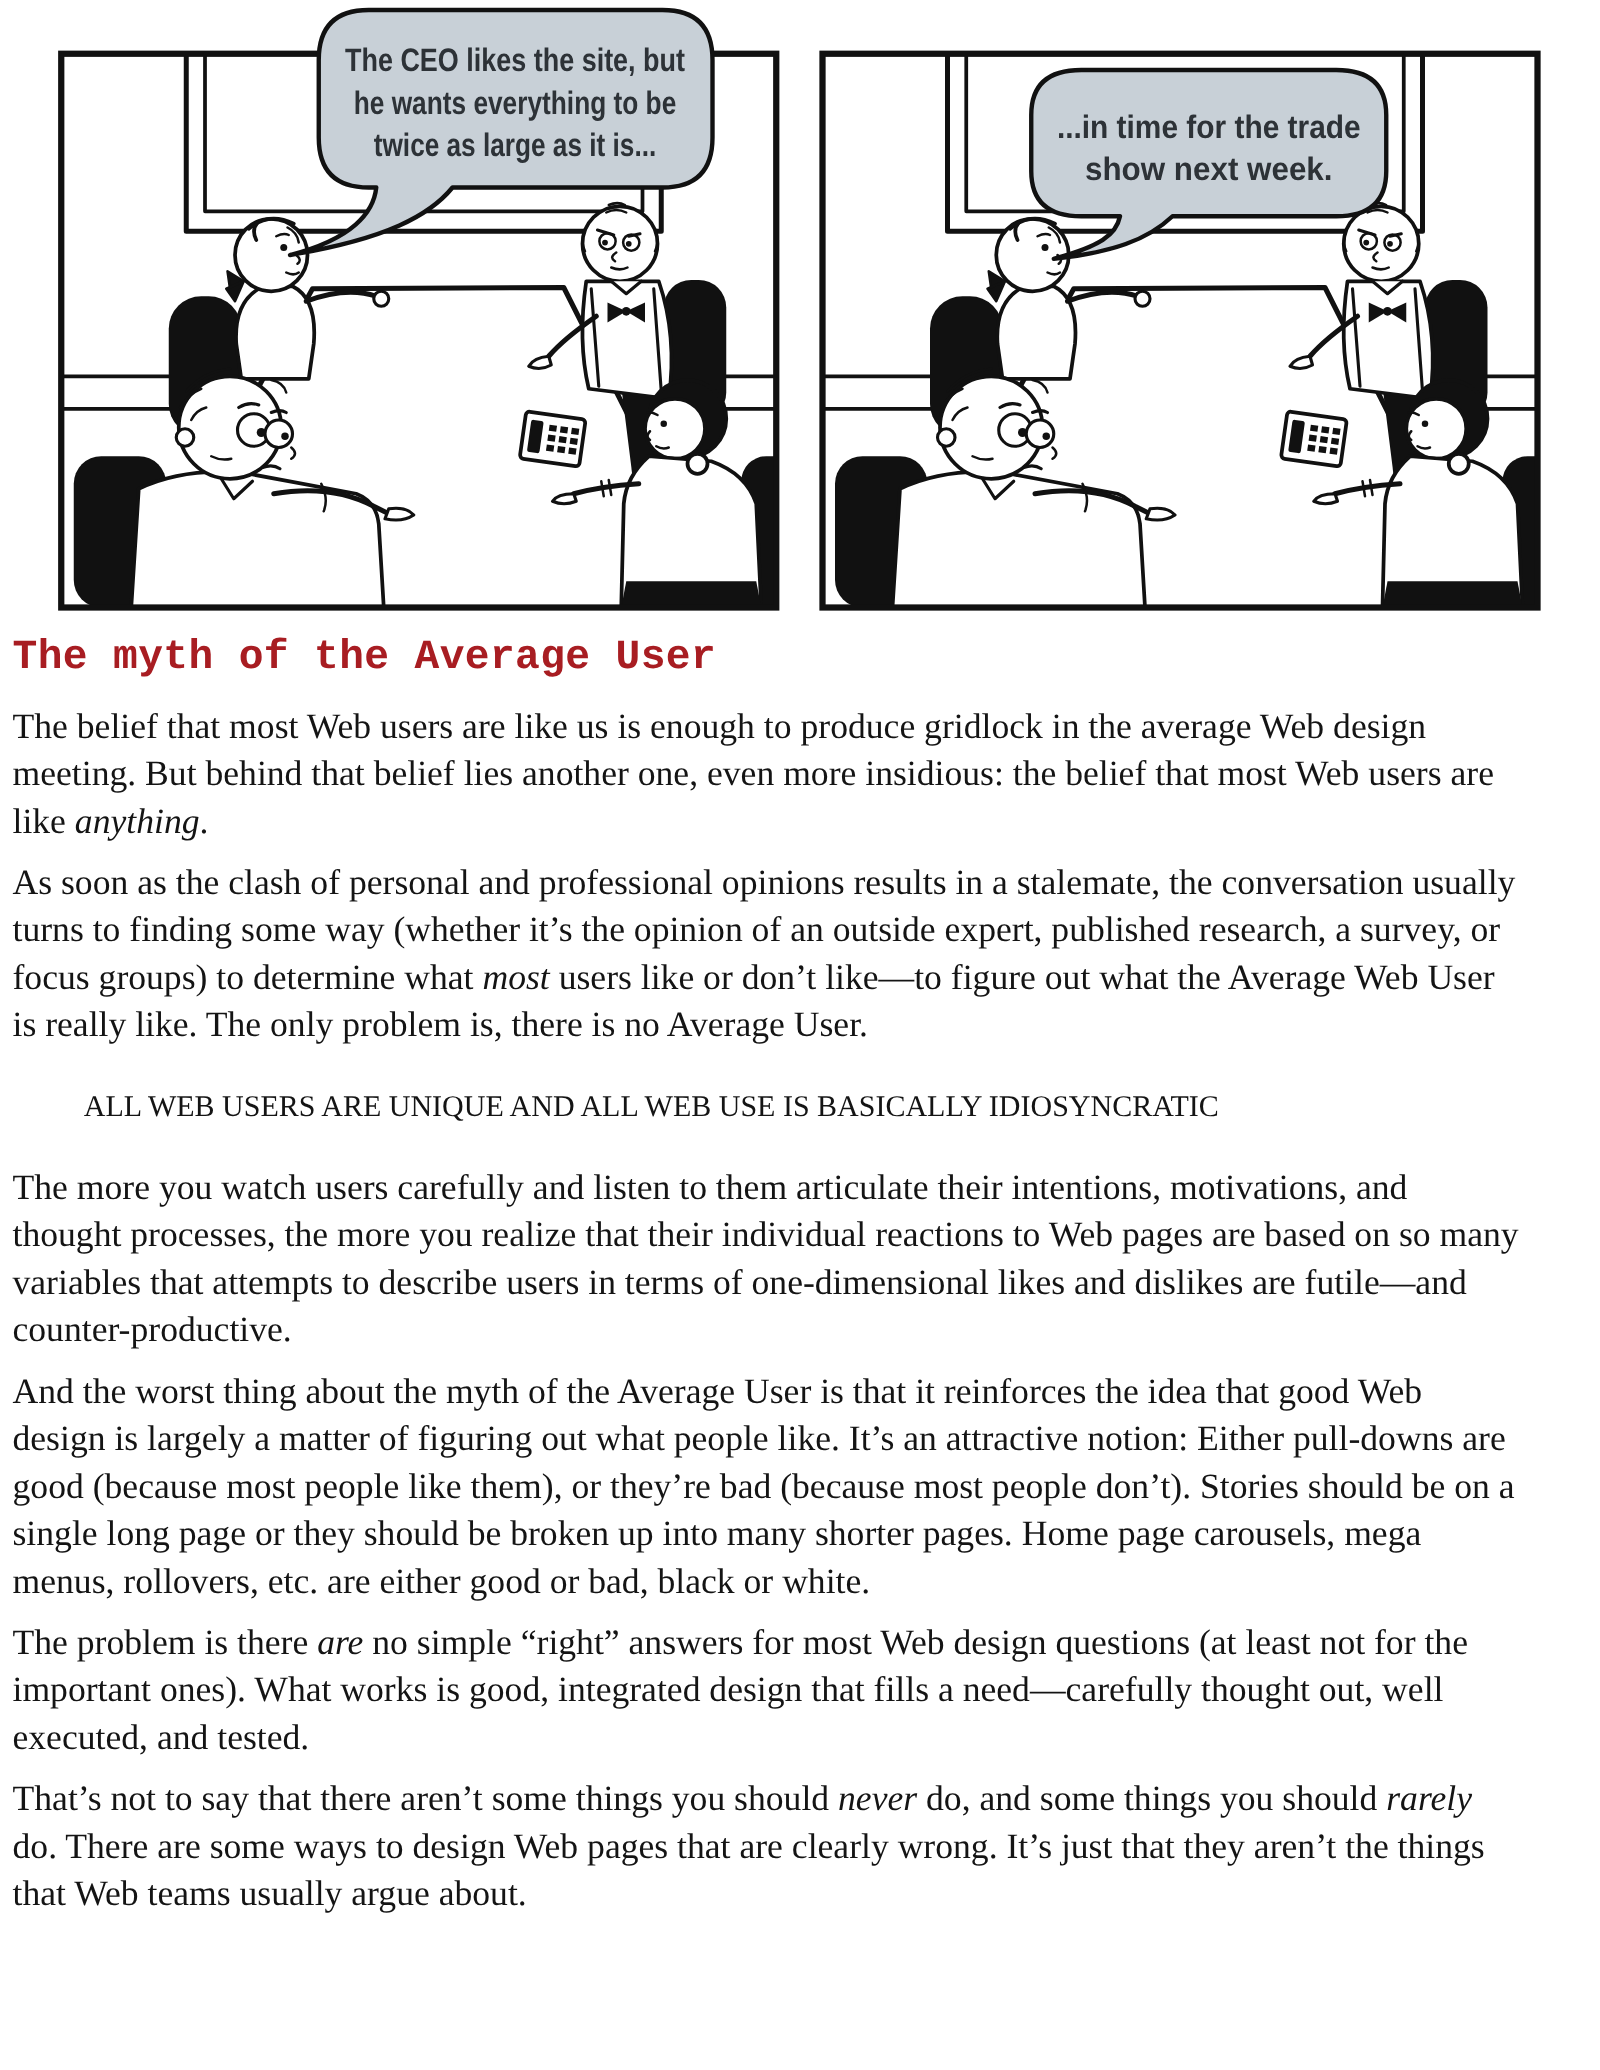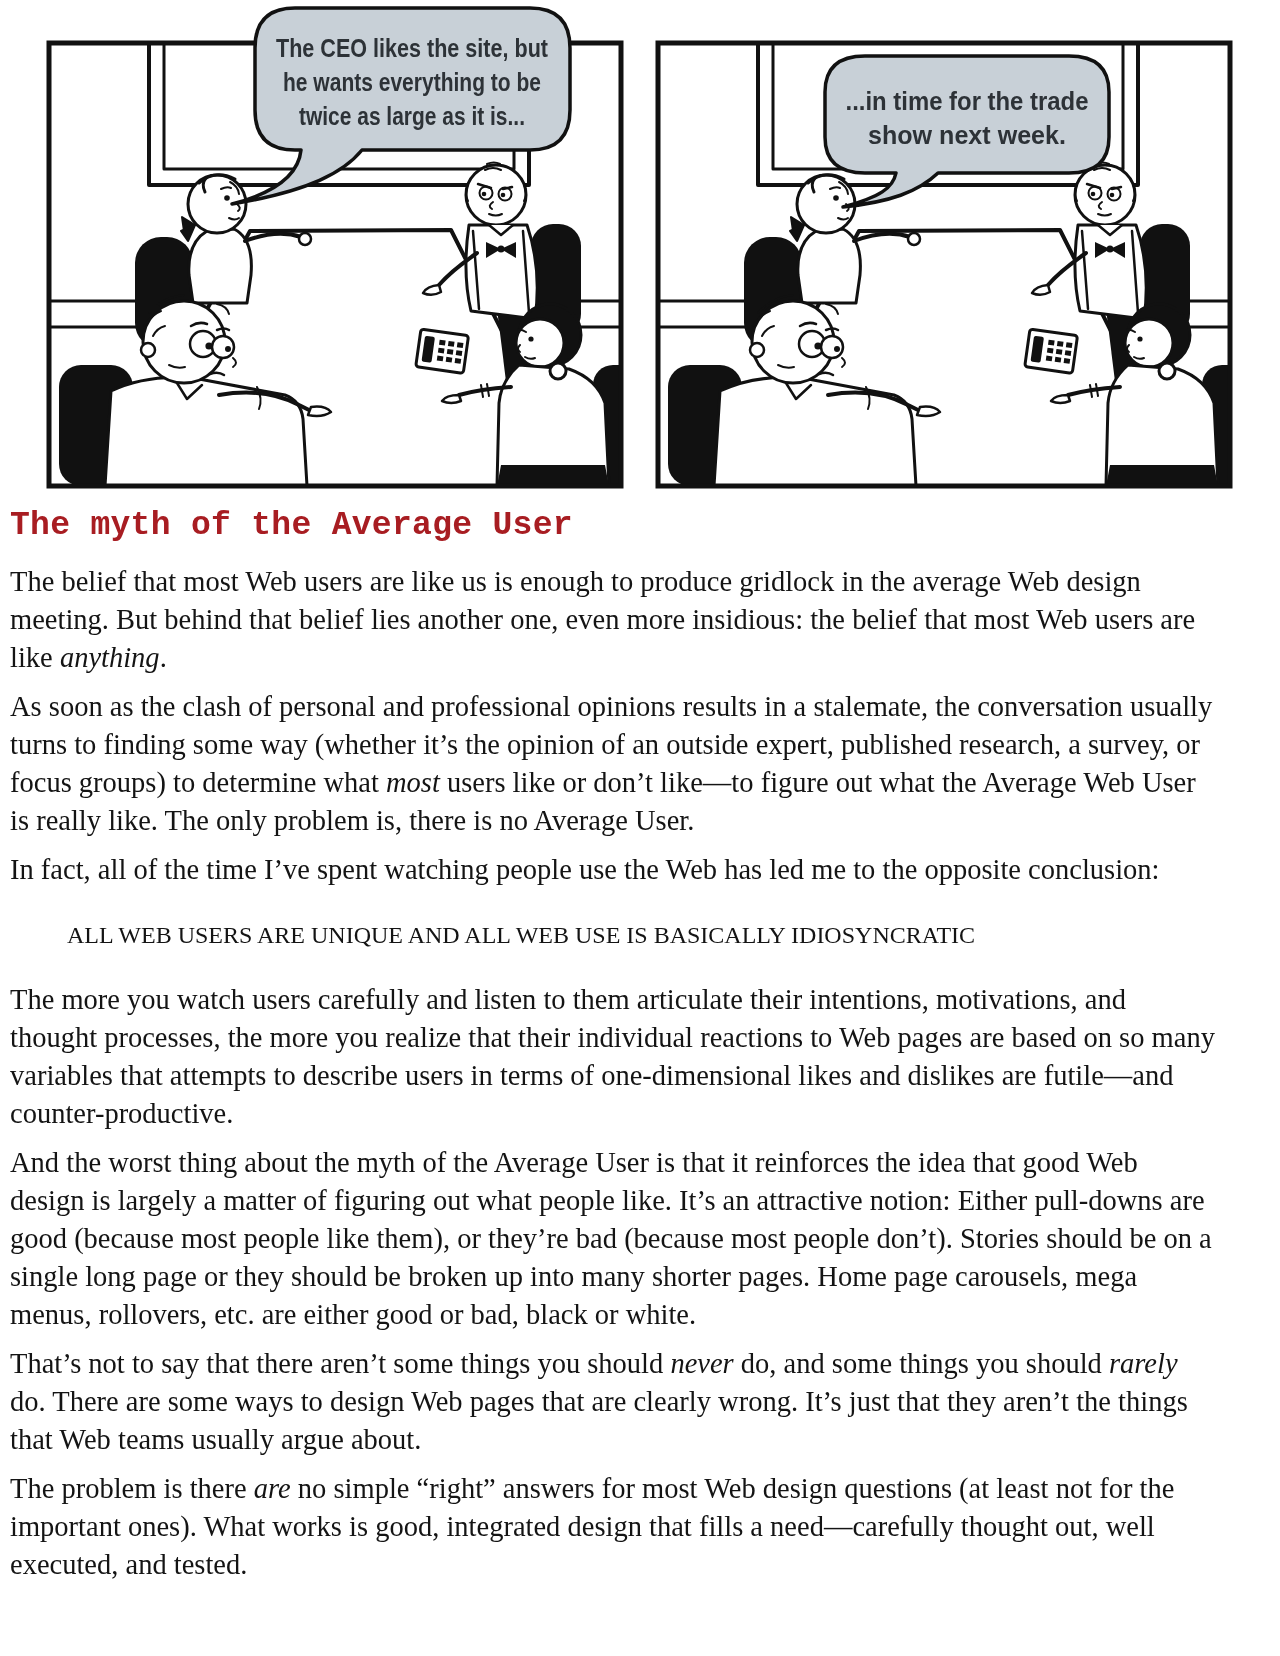--- a/index.html
+++ b/index.html
@@ -180,20 +180,19 @@
     <text class="bubble" x="967" y="144" font-size="26" text-anchor="middle" textLength="198" lengthAdjust="spacingAndGlyphs">show next week.</text>
   </g>
 </svg>
 </div>
 
 <div class="article">
   <h1>The myth of the Average User</h1>
   <div id="article-body">
       <p class="para"><span>The belief that most Web users are like us is enough to produce gridlock in the average Web design meeting. But behind that belief lies another one, even more insidious: the belief that most Web users are like </span><em>anything</em><span>.</span></p>
       <p class="para"><span>As soon as the clash of personal and professional opinions results in a stalemate, the conversation usually turns to finding some way (whether it’s the opinion of an outside expert, published research, a survey, or focus groups) to determine what </span><em>most</em><span> users like or don’t like—to figure out what the Average Web User is really like. The only problem is, there is no Average User.</span></p>
-      <p class="para"><span>In fact, all of the time I’ve spent watching people use the Web has led me to the opposite conclusion:</span></p>
       <p class="quote"><span>ALL WEB USERS ARE UNIQUE AND ALL WEB USE IS BASICALLY IDIOSYNCRATIC</span></p>
       <p class="para"><span>The more you watch users carefully and listen to them articulate their intentions, motivations, and thought processes, the more you realize that their individual reactions to Web pages are based on so many variables that attempts to describe users in terms of one-dimensional likes and dislikes are futile—and counter-productive.</span></p>
       <p class="para"><span>And the worst thing about the myth of the Average User is that it reinforces the idea that good Web design is largely a matter of figuring out what people like. It’s an attractive notion: Either pull-downs are good (because most people like them), or they’re bad (because most people don’t). Stories should be on a single long page or they should be broken up into many shorter pages. Home page carousels, mega menus, rollovers, etc. are either good or bad, black or white.</span></p>
+      <p class="para"><span>The problem is there </span><em>are</em><span> no simple “right” answers for most Web design questions (at least not for the important ones). What works is good, integrated design that fills a need—carefully thought out, well executed, and tested.</span></p>
       <p class="para"><span>That’s not to say that there aren’t some things you should </span><em>never</em><span> do, and some things you should </span><em>rarely</em><span> do. There are some ways to design Web pages that are clearly wrong. It’s just that they aren’t the things that Web teams usually argue about.</span></p>
-      <p class="para"><span>The problem is there </span><em>are</em><span> no simple “right” answers for most Web design questions (at least not for the important ones). What works is good, integrated design that fills a need—carefully thought out, well executed, and tested.</span></p>
     </div>
 </div>
 
 </body></html>

